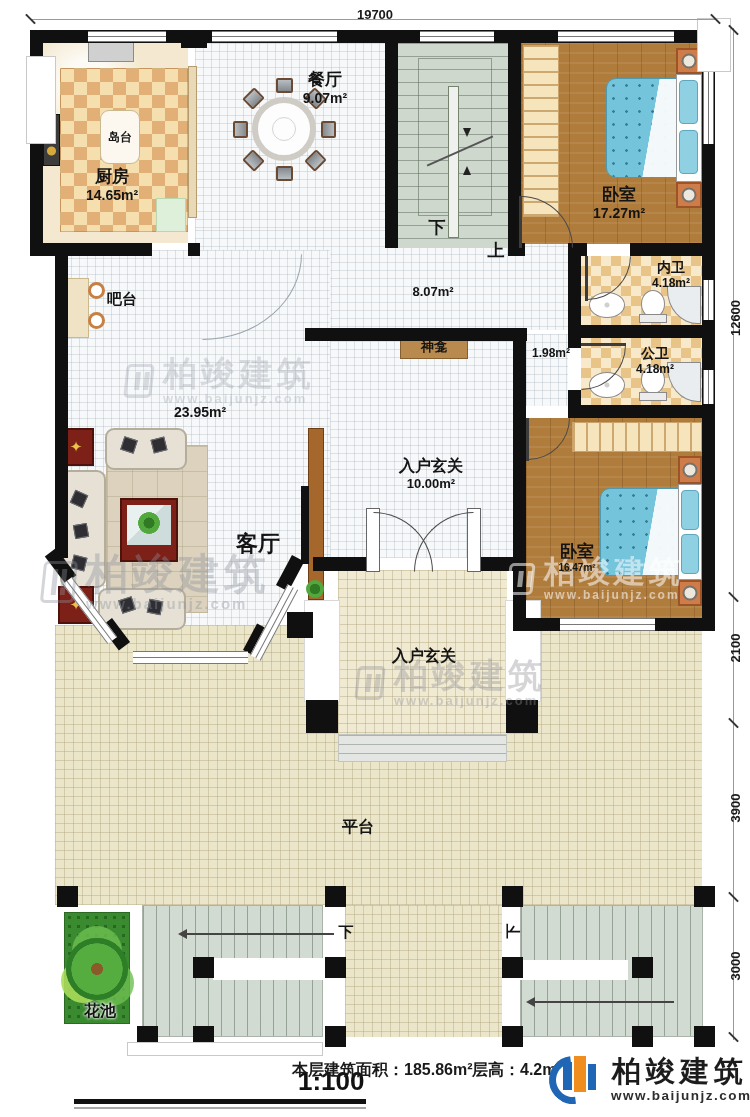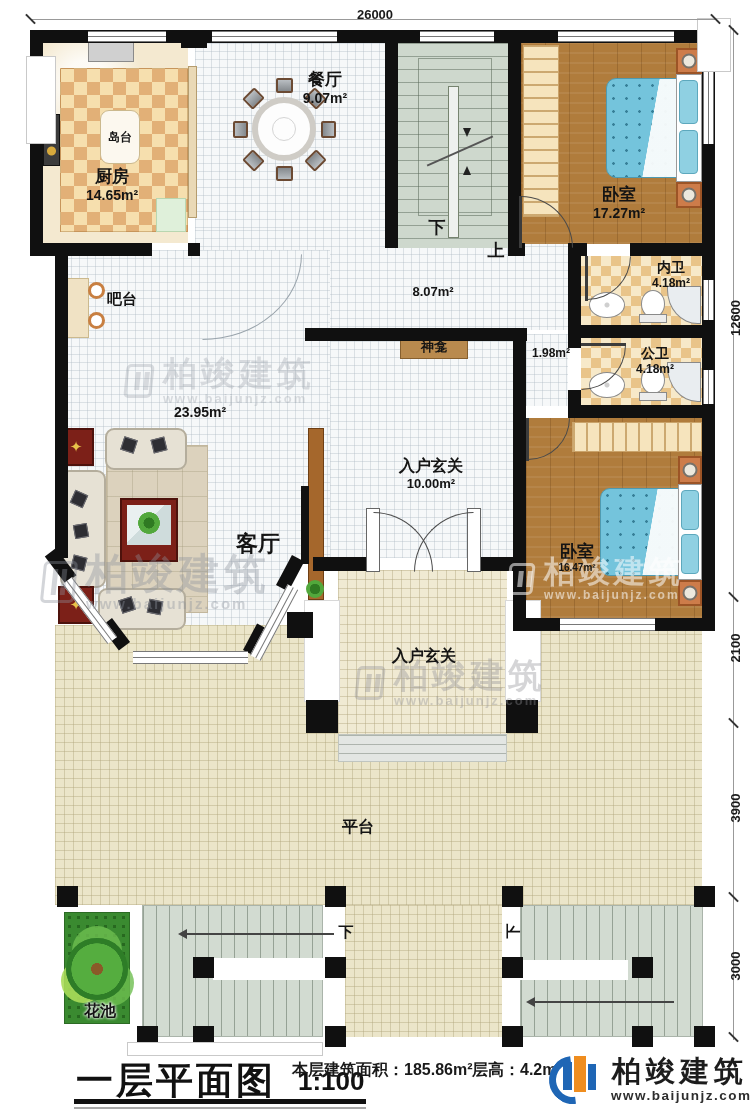--- a/index.html
+++ b/index.html
@@ -321,33 +321,32 @@
   </div>
   <div class="lbl" style="left:424px;top:656px;font-size:16px;">入户玄关</div>
   <div class="lbl" style="left:358px;top:827px;font-size:16px;">平台</div>
   <div class="lbl" style="left:94px;top:1011px;font-size:16px;text-shadow:0 0 3px #fff,0 0 3px #fff;padding-left:12px;">花池</div>
   <div class="lbl" style="left:346px;top:932px;font-size:15px;">下</div>
   <div class="lbl" style="left:513px;top:931px;font-size:15px;transform:translate(-50%,-50%) rotate(-90deg);">下</div>
 
   <div class="dimline" style="left:30px;top:19px;width:685px;height:1px;"></div>
   <div class="tick" style="left:24px;top:18px;"></div>
   <div class="tick" style="left:709px;top:18px;"></div>
-  <div class="dim" style="left:375px;top:14px;font-size:13px;transform:translate(-50%,-50%);">26000</div>
+  <div class="dim" style="left:375px;top:14px;font-size:13px;transform:translate(-50%,-50%);">19700</div>
   <div class="dimline" style="left:733px;top:28px;width:1px;height:1012px;"></div>
   <div class="tick" style="left:727px;top:29px;"></div>
   <div class="tick" style="left:727px;top:596px;"></div>
   <div class="tick" style="left:727px;top:722px;"></div>
   <div class="tick" style="left:727px;top:896px;"></div>
   <div class="tick" style="left:727px;top:1036px;"></div>
   <div class="dim" style="left:735px;top:318px;font-size:13px;transform:translate(-50%,-50%) rotate(-90deg);">12600</div>
   <div class="dim" style="left:735px;top:648px;font-size:13px;transform:translate(-50%,-50%) rotate(-90deg);">2100</div>
   <div class="dim" style="left:735px;top:808px;font-size:13px;transform:translate(-50%,-50%) rotate(-90deg);">3900</div>
   <div class="dim" style="left:735px;top:966px;font-size:13px;transform:translate(-50%,-50%) rotate(-90deg);">3000</div>
 
-  <div class="abs" style="left:76px;top:1056px;font-size:37px;font-weight:bold;color:#111;letter-spacing:3px;">一层平面图</div>
   <div class="abs" style="left:298px;top:1066px;font-size:26px;font-weight:bold;color:#111;">1:100</div>
   <div class="abs" style="left:74px;top:1099px;width:292px;height:5px;background:#111;"></div>
   <div class="abs" style="left:74px;top:1107px;width:292px;height:2px;background:#a8a8a8;"></div>
   <div class="abs" style="left:292px;top:1060px;font-size:16px;font-weight:bold;color:#1a1a1a;">本层建筑面积：185.86m²</div>
   <div class="abs" style="left:472px;top:1060px;font-size:16px;font-weight:bold;color:#1a1a1a;text-align:right;">层高：4.2m</div>
 
   <div class="abs" style="left:545px;top:1048px;width:62px;height:58px;">
     <span class="abs" style="left:4px;top:8px;width:48px;height:48px;border:7px solid #1f66b5;border-top-color:transparent;border-right-color:transparent;border-radius:50%;transform:rotate(38deg);"></span>
     <span class="abs" style="left:18px;top:14px;width:9px;height:28px;background:#1f66b5;"></span>
     <span class="abs" style="left:29px;top:8px;width:12px;height:36px;background:#ef8d1f;"></span>

